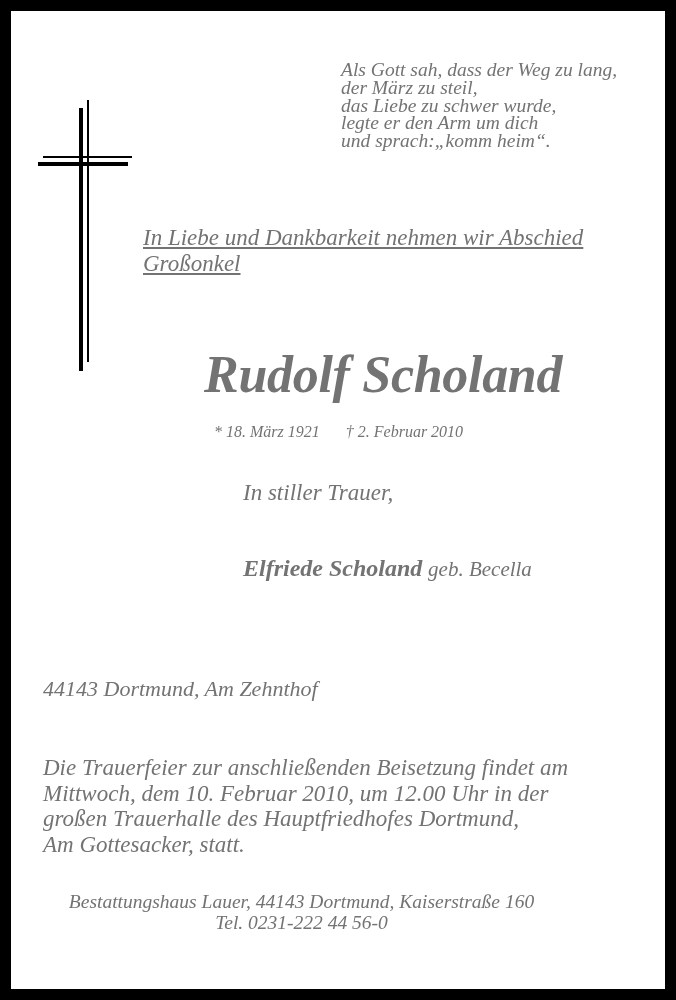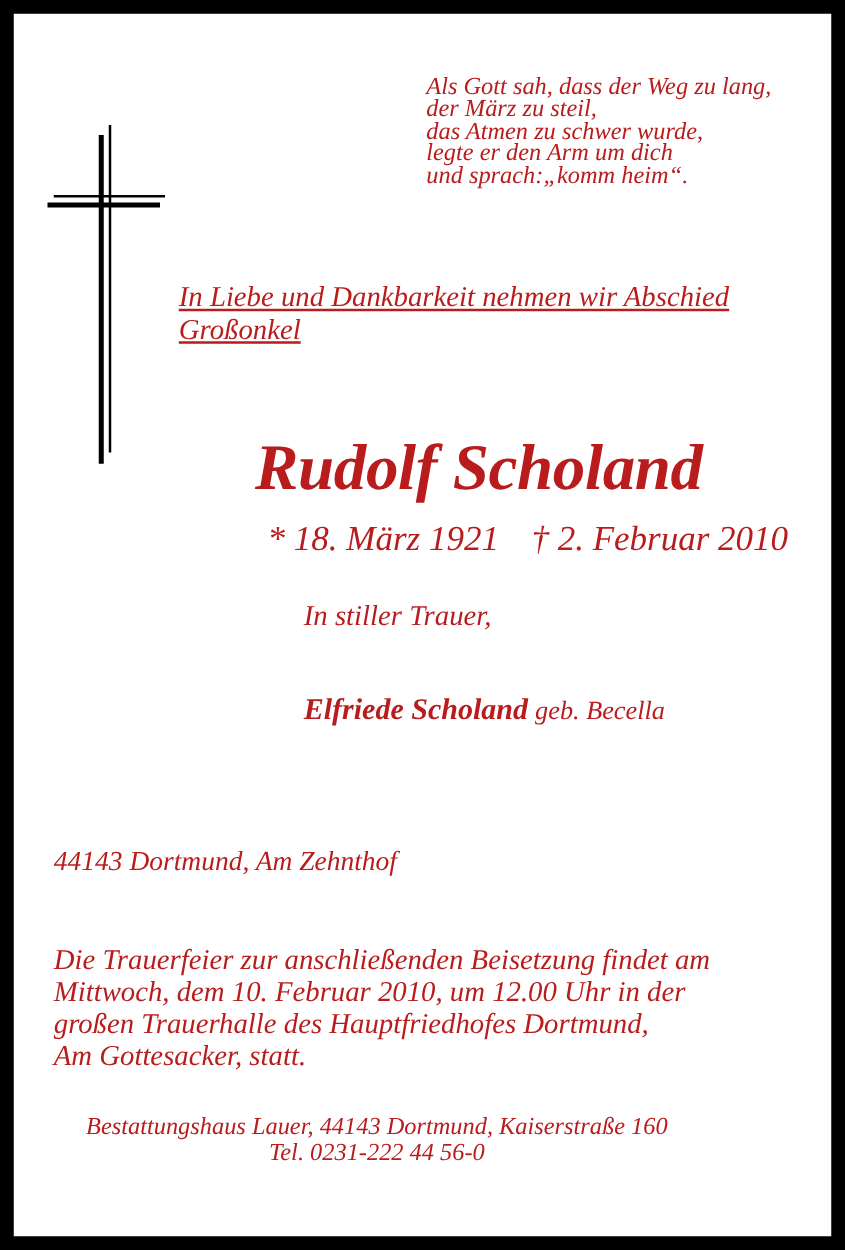--- a/index.html
+++ b/index.html
@@ -1,39 +1,39 @@
 <!DOCTYPE html>
 <html><head>
   <meta charset="utf-8">
   <style>
     html, body { margin: 0; padding: 0; background: #ffffff; }
     body { width: 676px; height: 1000px; position: relative; overflow: hidden; }
     .frame {
       position: absolute; left: 0; top: 0; width: 676px; height: 1000px;
       box-sizing: border-box; border: 11px solid #000000; background: #ffffff;
     }
-    .serif { font-family: "Liberation Serif", "DejaVu Serif", serif; font-style: italic; color: #b91c1c; }
+    .serif { font-family: "Liberation Serif", "DejaVu Serif", serif; font-style: italic; color: #737373; }
     .abs { position: absolute; white-space: nowrap; }
 
     
     .cross-bar { position: absolute; background: #000000; }
 
     
     .poem { left: 341px; top: 61px; font-size: 19.5px; line-height: 17.8px; }
     .poem div { white-space: nowrap; }
 
     
     .intro { left: 143px; top: 225px; font-size: 23px; line-height: 26px; text-decoration: underline; }
     .intro div { white-space: nowrap; }
 
     
     .name { left: 204px; top: 345px; font-size: 52px; line-height: 60px; font-weight: bold; letter-spacing: -0.3px; }
 
     
-    .dates { left: 214px; top: 419px; font-size: 28px; line-height: 26px; }
+    .dates { left: 214px; top: 419px; font-size: 16px; line-height: 26px; }
     .dates .gap { display: inline-block; width: 26px; }
 
     
     .mourn { left: 243px; top: 480px; font-size: 23px; line-height: 26px; }
     .mourn div { white-space: nowrap; }
     .signer { left: 243px; top: 553px; font-size: 23px; line-height: 30px; }
     .signer .sname { font-weight: bold; font-size: 24px; }
     .signer .nee { font-size: 21px; }
 
     
@@ -55,21 +55,21 @@
 <div>
   <div class="cross-bar" style="left:79px; top:108px; width:4px; height:263px;"></div>
   <div class="cross-bar" style="left:87px; top:100px; width:2px; height:262px;"></div>
   <div class="cross-bar" style="left:43px; top:156px; width:89px; height:2px;"></div>
   <div class="cross-bar" style="left:38px; top:162px; width:90px; height:4px;"></div>
 </div>
 
 <div class="abs serif poem">
   <div>Als Gott sah, dass der Weg zu lang,</div>
   <div>der März zu steil,</div>
-  <div>das Atmen zu schwer wurde,</div>
+  <div>das Liebe zu schwer wurde,</div>
   <div>legte er den Arm um dich</div>
   <div>und sprach:„komm heim“.</div>
 </div>
 
 <div class="abs serif intro">
   <div>In Liebe und Dankbarkeit nehmen wir Abschied</div>
   <div>Großonkel</div>
 </div>
 
 <div class="abs serif name">Rudolf Scholand</div>

